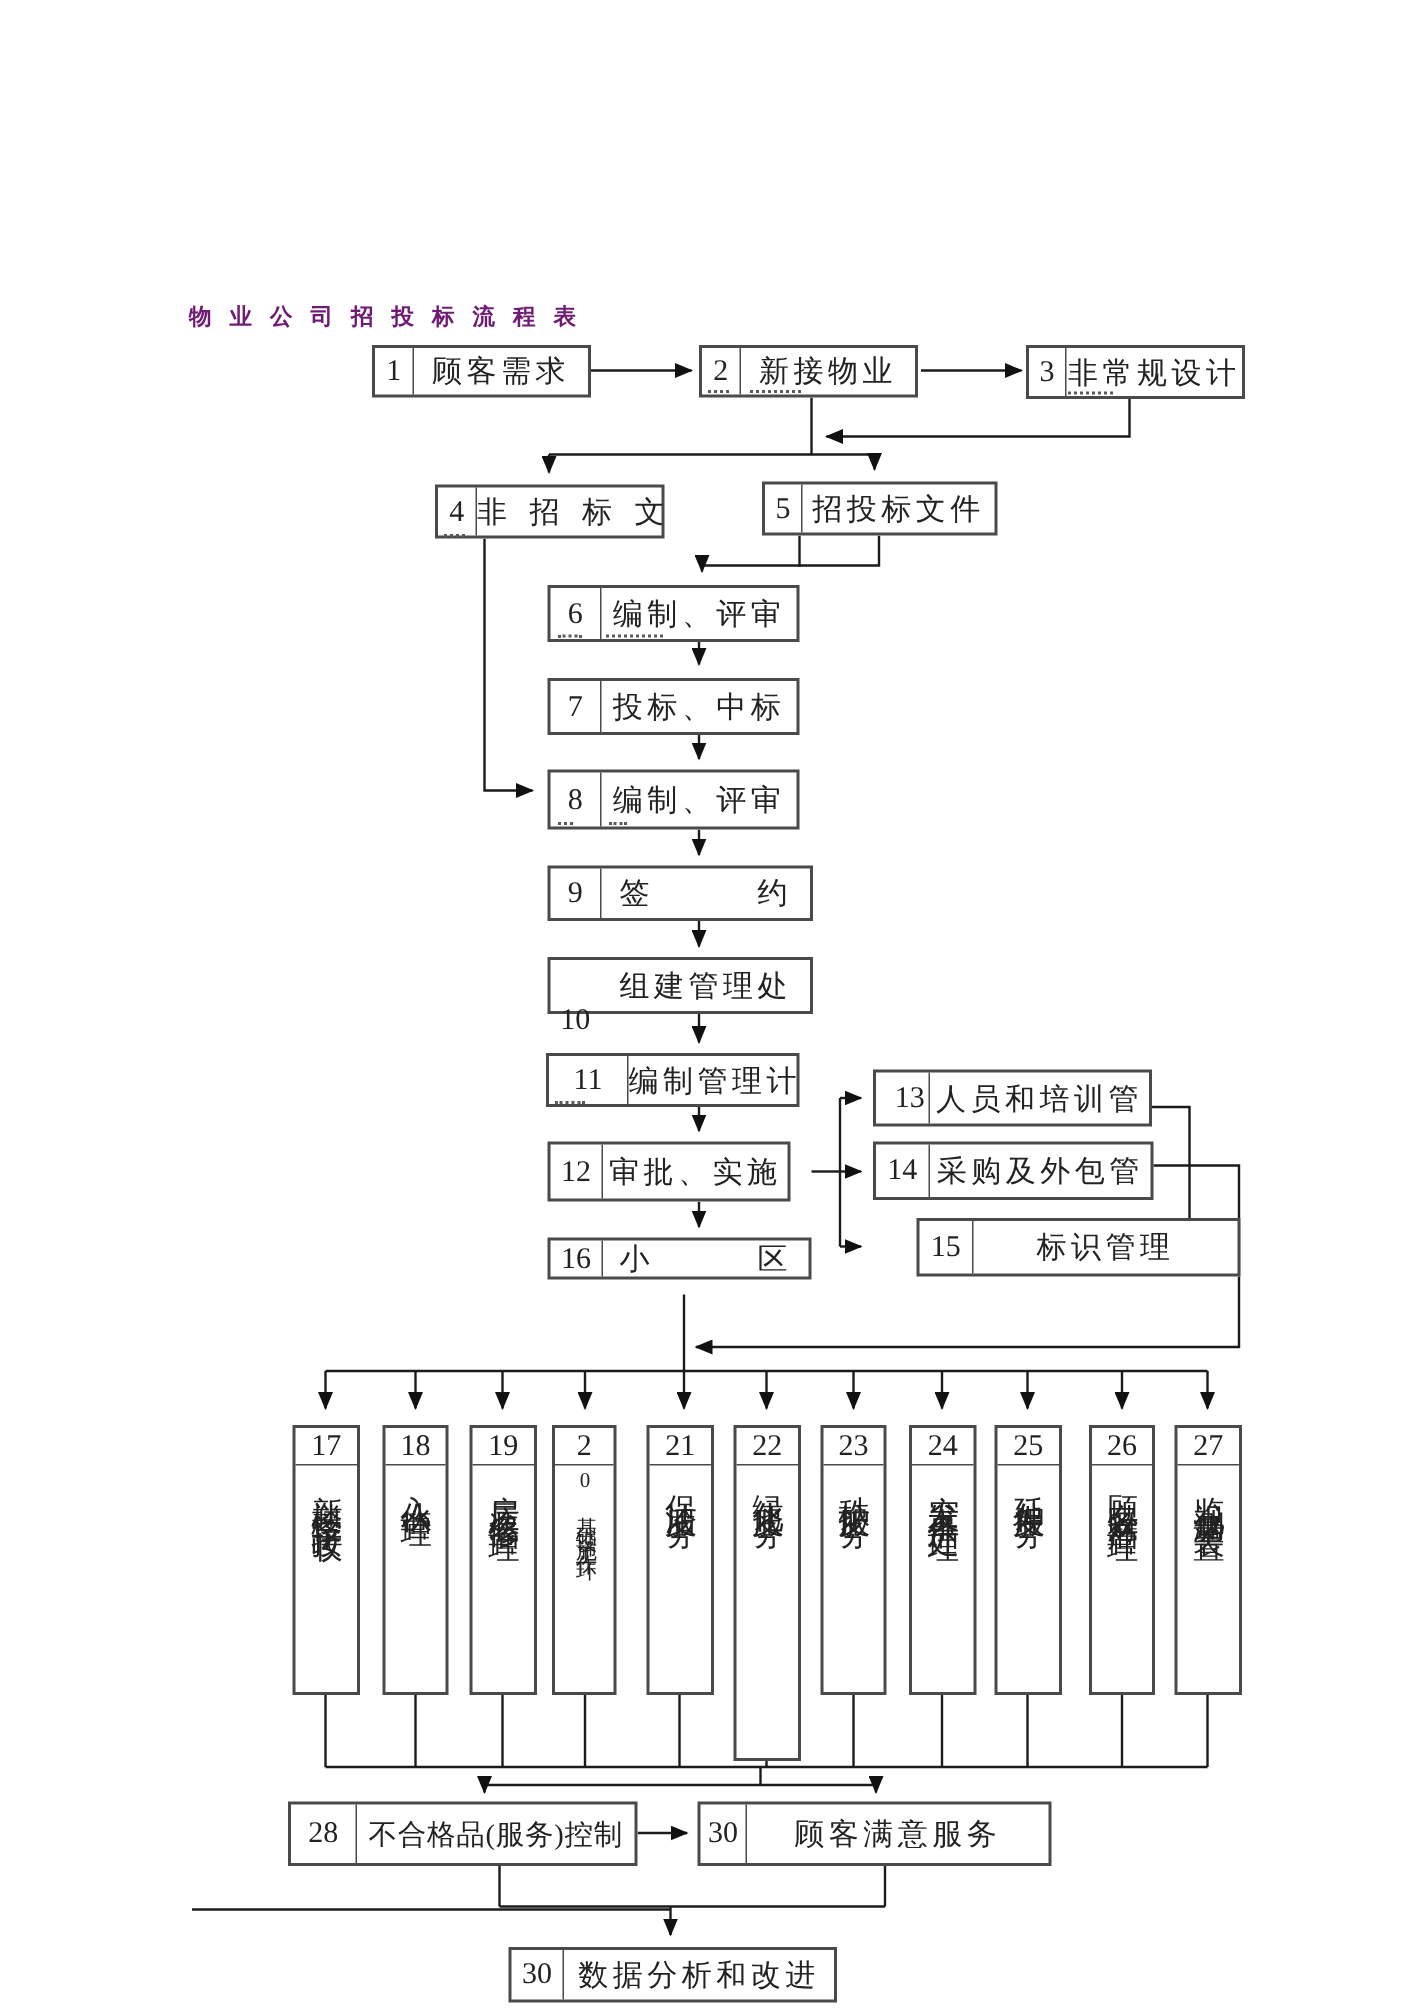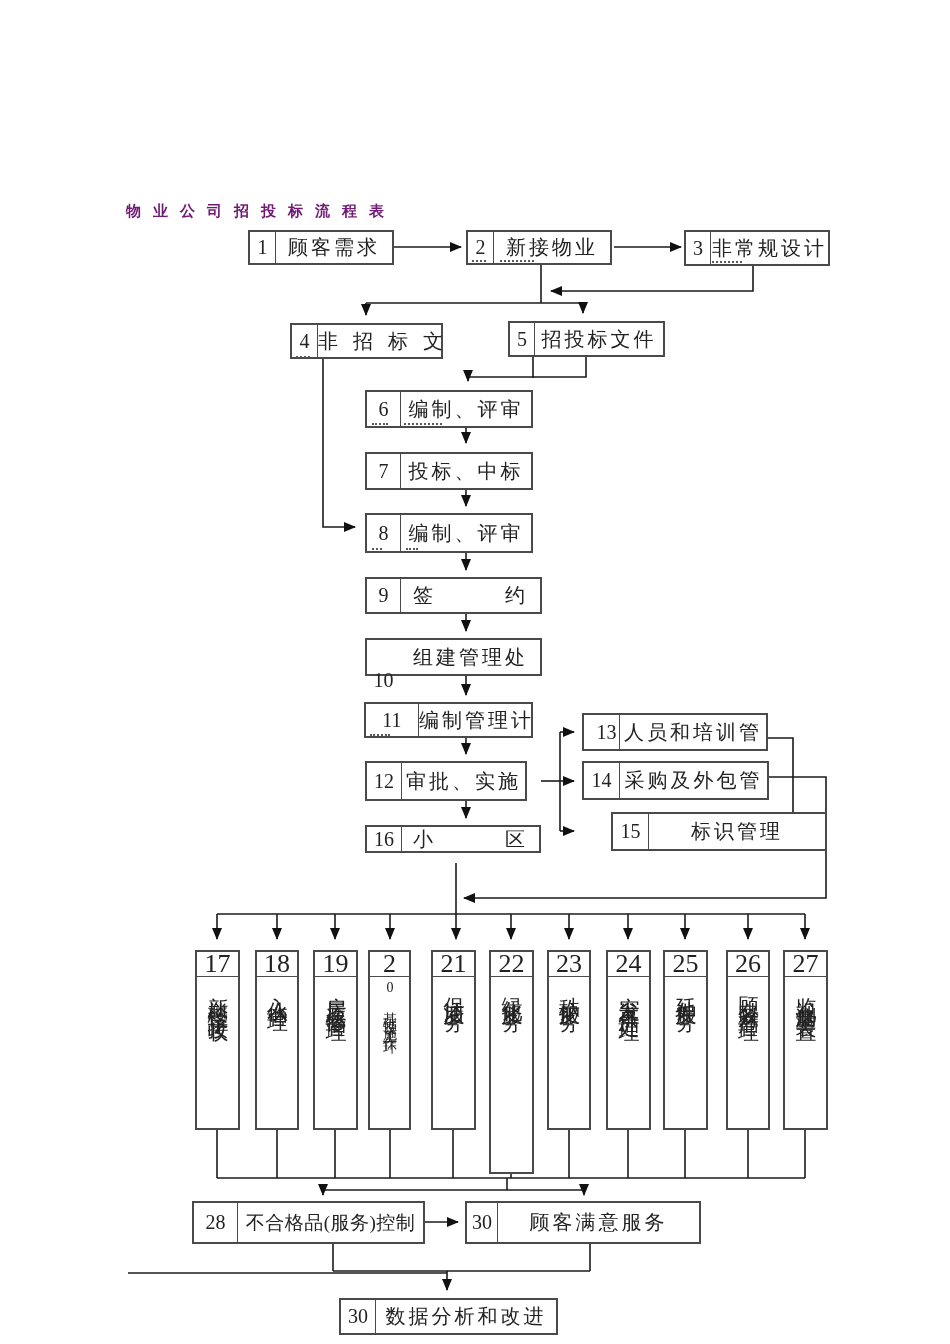--- a/index.html
+++ b/index.html
@@ -31,21 +31,21 @@
     flex:1 1 auto;display:flex;align-items:center;justify-content:center;
     font-size:20px;letter-spacing:3px;color:#222;white-space:nowrap;
   }
   .fbox.sp .flabel{letter-spacing:5px;}
   .fbox.sm .flabel{font-size:19px;letter-spacing:0.5px;}
   .fbox-v{
     position:absolute;box-sizing:border-box;border:2px solid #4a4a4a;background:#fff;
   }
   .vhead{
     box-sizing:border-box;height:25px;border-bottom:1.5px solid #4a4a4a;
-    display:flex;align-items:center;justify-content:center;font-size:26px;color:#222;
+    display:flex;align-items:center;justify-content:center;font-size:20px;color:#222;
   }
   .vlabel{
     margin:3px auto 0 auto;writing-mode:vertical-rl;text-orientation:upright;
     font-size:21px;letter-spacing:5px;color:#222;line-height:1;height:148px;text-align:left;
   }
   .fbox-v.sm .vlabel{font-size:14px;letter-spacing:5px;}
   .dots{position:absolute;height:0;border-bottom:2px dotted #5a5a5a;}
 </style>
 </head>
 <body>

